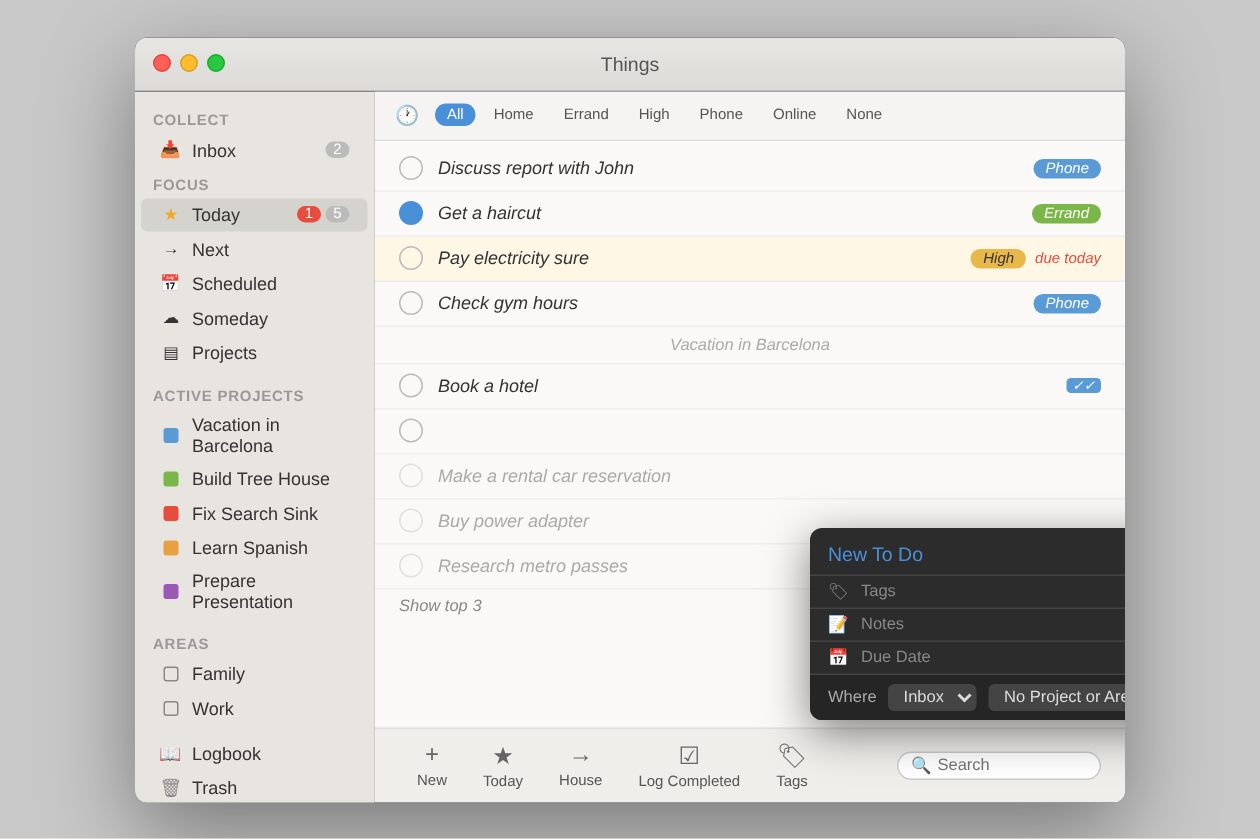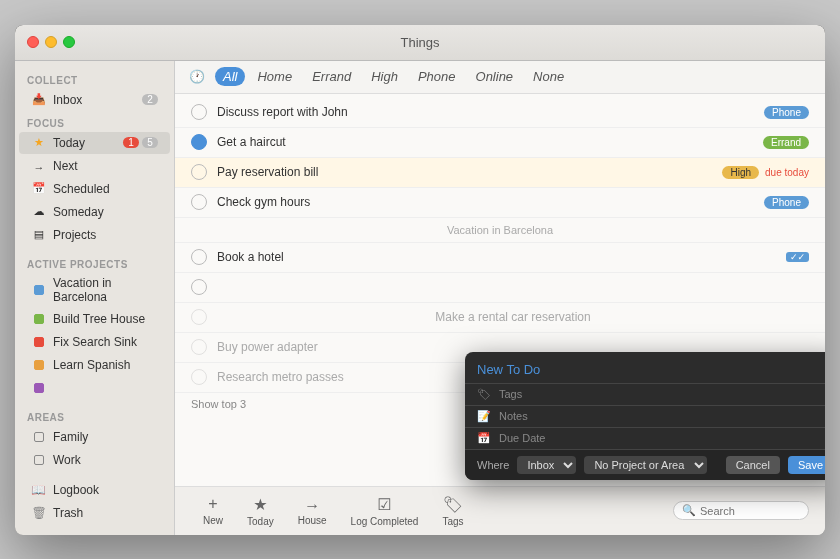--- a/index.html
+++ b/index.html
@@ -7,21 +7,21 @@
       background: #c8c8c8;
       font-family: -apple-system, BlinkMacSystemFont, 'Helvetica Neue', Arial, sans-serif;
       display: flex;
       align-items: center;
       justify-content: center;
       width: 840px;
       height: 559px;
       overflow: hidden;
     }
     .window {
-      width: 810px;
+      width: 660px;
       height: 510px;
       background: #737373;
       border-radius: 8px;
       box-shadow: 0 20px 60px rgba(0,0,0,0.4);
       display: flex;
       flex-direction: column;
       overflow: hidden;
     }
     
     .titlebar {
@@ -140,34 +140,34 @@
       display: flex;
       align-items: center;
       justify-content: center;
       color: #888;
       font-size: 13px;
       margin-right: 4px;
     }
     .filter-tag {
       padding: 2px 8px;
       border-radius: 10px;
-      font-size: 13px;
+      font-size: 10px;
       cursor: pointer;
       color: #555;
-      font-style: italic;
     }
     .filter-tag.active {
       background: #4a90d9;
       color: white;
     }
     
     .task-list {
       flex: 1;
       overflow-y: auto;
       padding: 4px 0;
+      font-style: italic;
     }
     .task-item {
       display: flex;
       align-items: center;
       padding: 5px 16px;
       border-bottom: 1px solid #eee;
       min-height: 30px;
       cursor: pointer;
     }
     .task-item.highlighted { background: #fff7e6; }
@@ -433,20 +433,21 @@
       <div class="sidebar-item">
         <div class="sidebar-item-icon">
             <span class="proj-square orange"></span>
           </div>
         <span class="sidebar-item-label">Learn Spanish</span>
       </div>
       <div class="sidebar-item">
         <div class="sidebar-item-icon">
             <span class="proj-square purple"></span>
           </div>
+        <span class="sidebar-item-label">Prepare Presentation</span>
       </div>
 
       <div class="sidebar-divider"></div>
       <div class="sidebar-section-label">AREAS</div>
       <div class="sidebar-item">
         <div class="sidebar-item-icon">
             <span class="area-square"></span>
           </div>
         <span class="sidebar-item-label">Family</span>
       </div>
@@ -491,21 +492,21 @@
         </div>
 
         <div class="task-item">
           <div class="task-checkbox checked"></div>
           <span class="task-text">Get a haircut</span>
           <span class="task-tag tag-errand">Errand</span>
         </div>
 
         <div class="task-item highlighted">
           <div class="task-checkbox"></div>
-          <span class="task-text">Pay reservation bill</span>
+          <span class="task-text">Pay electricity sure</span>
           <span class="task-tag tag-high">High</span>
           <span class="tag-due-today">due today</span>
         </div>
 
         <div class="task-item">
           <div class="task-checkbox"></div>
           <span class="task-text">Check gym hours</span>
           <span class="task-tag tag-phone">Phone</span>
         </div>
 
@@ -515,21 +516,21 @@
           <div class="task-checkbox"></div>
           <span class="task-text">Book a hotel</span>
           <span style="margin-left:auto;background:#5b9bd5;border-radius:3px;padding:0 4px;font-size:9px;color:white;">✓✓</span>
         </div>
         <div class="task-item">
           <div class="task-checkbox"></div>
         </div>
 
         <div class="task-item">
           <div class="task-checkbox" style="opacity:0.4;"></div>
-          <span class="task-text" style="color:#aaa;text-align:center;">Make a rental car reservation</span>
+          <span class="task-text" style="color:#aaa;">Make a rental car reservation</span>
         </div>
         <div class="task-item">
           <div class="task-checkbox" style="opacity:0.4;"></div>
           <span class="task-text" style="color:#aaa;">Buy power adapter</span>
         </div>
         <div class="task-item">
           <div class="task-checkbox" style="opacity:0.4;"></div>
           <span class="task-text" style="color:#aaa;">Research metro passes</span>
         </div>
 

